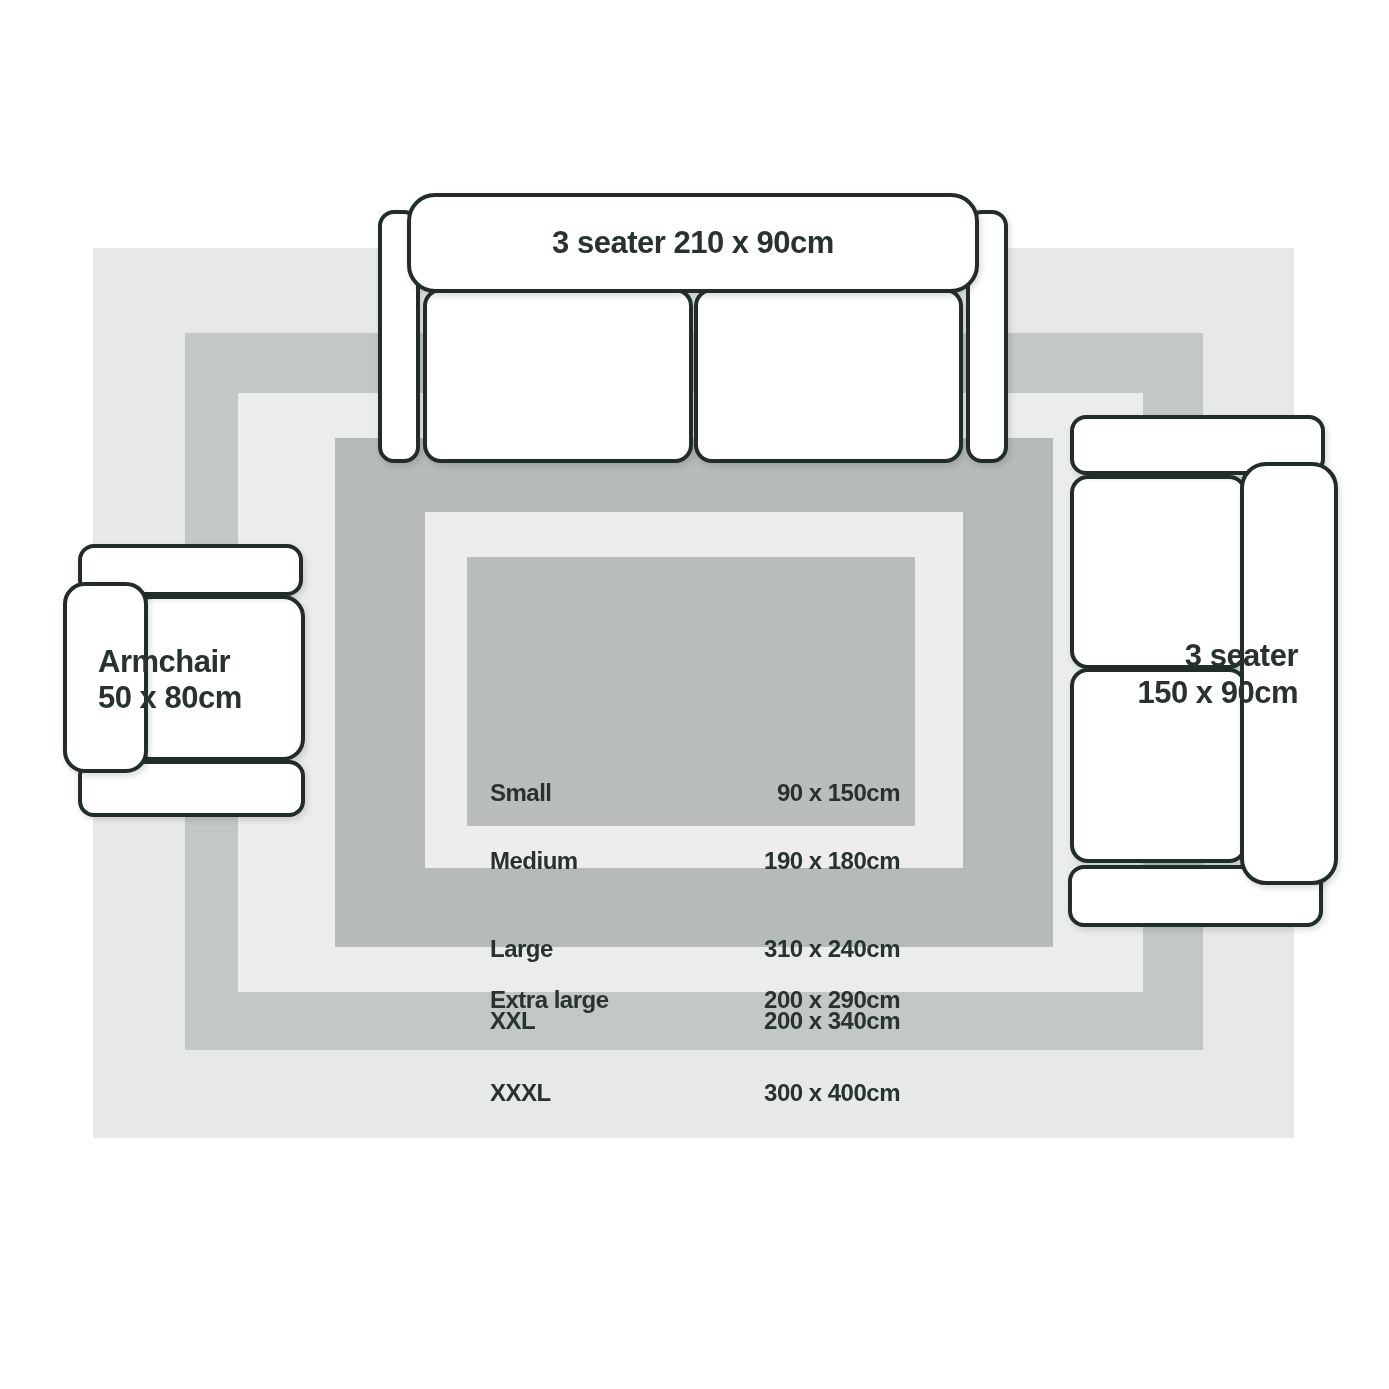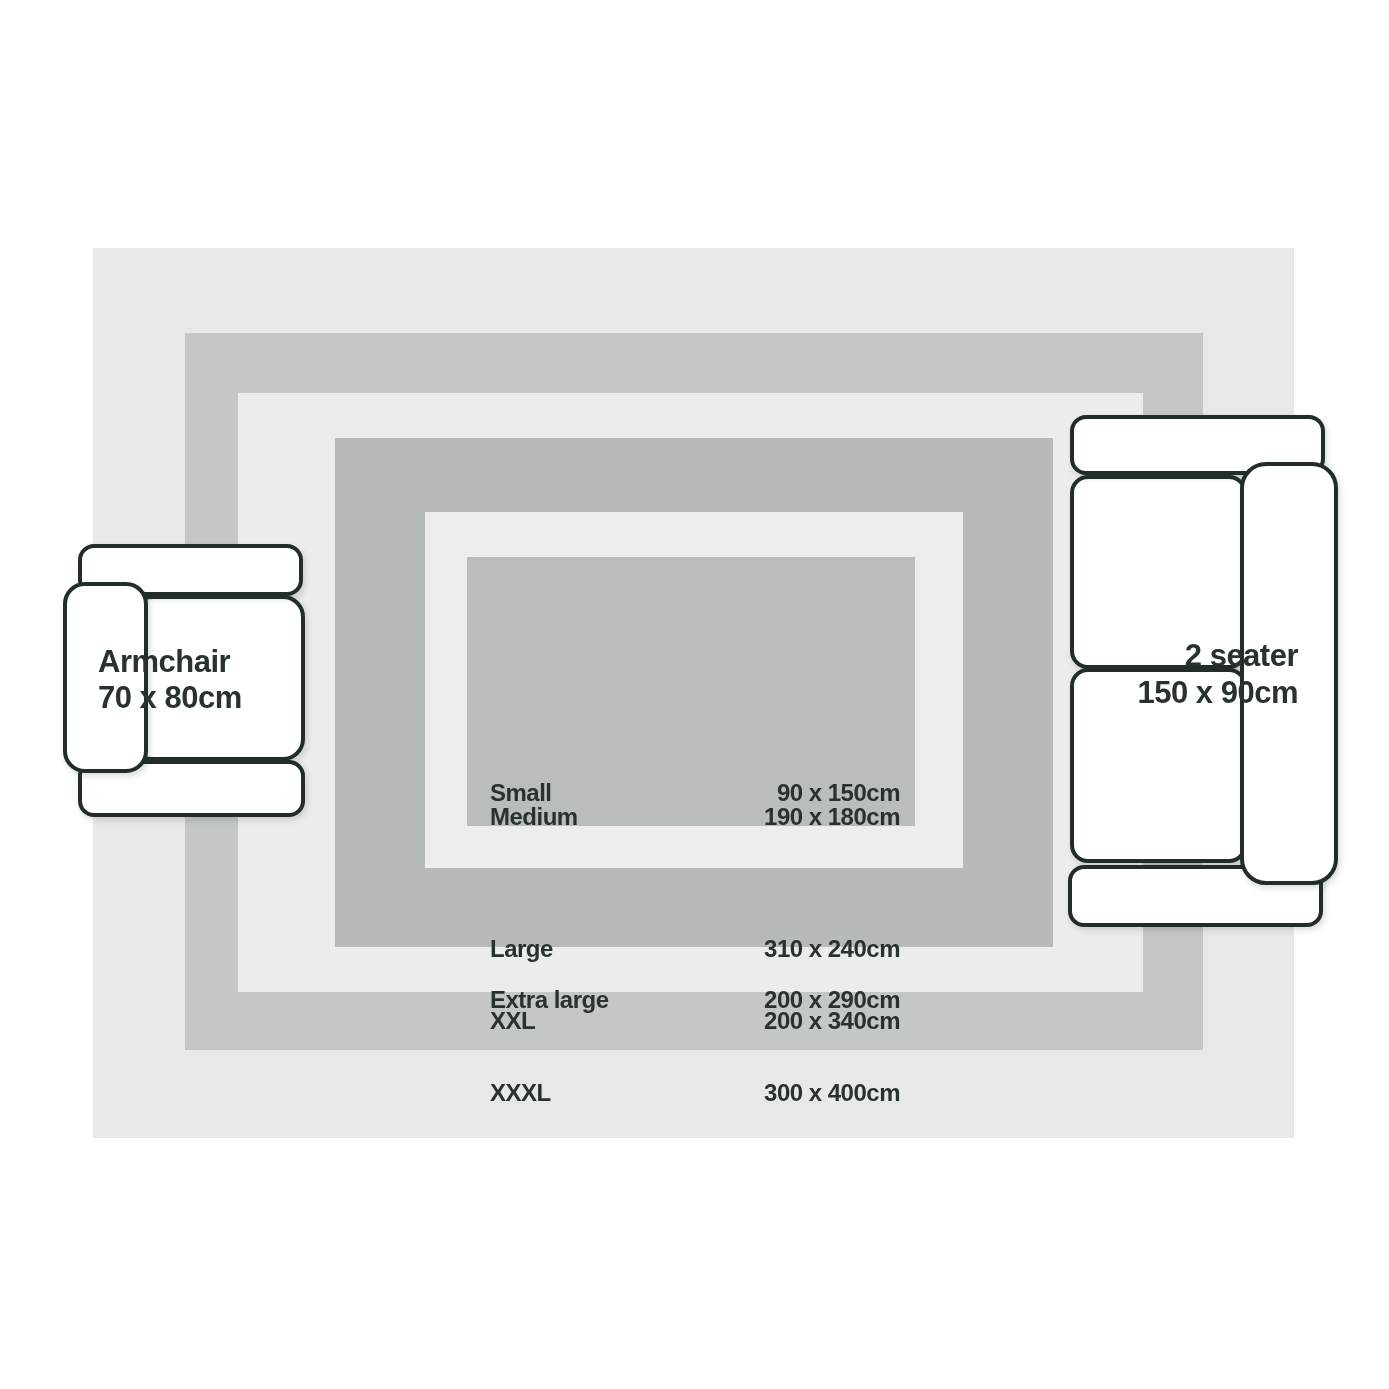--- a/index.html
+++ b/index.html
@@ -17,21 +17,21 @@
   .rug-medium     {left:425px;top:512px;width:538px; height:356px;}
   .rug-small      {left:467px;top:557px;width:448px; height:269px;}
 
   
   .size-row{
     position:absolute;left:490px;width:410px;height:36px;
     display:flex;justify-content:space-between;align-items:center;
     font-size:24px;letter-spacing:-0.5px;white-space:nowrap;
   }
   .size-row-small      {top:775px;}
-  .size-row-medium     {top:799px;gap:12px;}
+  .size-row-medium     {top:843px;gap:12px;}
   .size-row-large      {top:891px;margin-top:40px;}
   .size-row-extra-large{top:950px;margin-top:32px;}
   .size-row-xxl        {top:1003px;}
   .size-row-xxxl       {top:1075px;}
 
   
   .furn{position:absolute;}
   .part{
     position:absolute;background:#ffffff;
     border:4px solid #222d2b;box-sizing:border-box;
@@ -102,37 +102,47 @@
     <div class="size-row size-row-xxl">
       <span>XXL</span>
       <span>200 x 340cm</span>
     </div>
     <div class="size-row size-row-xxxl">
       <span>XXXL</span>
       <span>300 x 400cm</span>
     </div>
   </div>
 
+  <div id="sofa3" class="furn">
+    <div class="part s3-cush-l" style="background: rgb(255, 255, 255); border-color: rgb(34, 45, 43);"></div>
+    <div class="part s3-cush-r" style="background: rgb(255, 255, 255); border-color: rgb(34, 45, 43);"></div>
+    <div class="part s3-arm-l" style="background: rgb(255, 255, 255); border-color: rgb(34, 45, 43);"></div>
+    <div class="part s3-arm-r" style="background: rgb(255, 255, 255); border-color: rgb(34, 45, 43);"></div>
+    <div class="part s3-back" style="background: rgb(255, 255, 255); border-color: rgb(34, 45, 43);"></div>
+    <div class="furn-label s3-label">
+      <span>3 seater 210 x 90cm</span>
+    </div>
+  </div>
 
   <div id="armchair" class="furn">
     <div class="part ac-seat" style="background: rgb(255, 255, 255); border-color: rgb(34, 45, 43);"></div>
     <div class="part ac-arm-t" style="background: rgb(255, 255, 255); border-color: rgb(34, 45, 43);"></div>
     <div class="part ac-arm-b" style="background: rgb(255, 255, 255); border-color: rgb(34, 45, 43);"></div>
     <div class="part ac-back" style="background: rgb(255, 255, 255); border-color: rgb(34, 45, 43);"></div>
     <div class="furn-label ac-label">
       <span>Armchair</span>
-      <span>70 x 80cm</span>
+      <span>50 x 80cm</span>
     </div>
   </div>
 
   <div id="sofa2" class="furn">
     <div class="part s2-cush-1" style="background: rgb(255, 255, 255); border-color: rgb(34, 45, 43);"></div>
     <div class="part s2-cush-2" style="background: rgb(255, 255, 255); border-color: rgb(34, 45, 43);"></div>
     <div class="part s2-arm-t" style="background: rgb(255, 255, 255); border-color: rgb(34, 45, 43);"></div>
     <div class="part s2-arm-b" style="background: rgb(255, 255, 255); border-color: rgb(34, 45, 43);"></div>
     <div class="part s2-back" style="background: rgb(255, 255, 255); border-color: rgb(34, 45, 43);"></div>
     <div class="furn-label s2-label">
-      <span>2 seater</span>
+      <span>3 seater</span>
       <span>150 x 90cm</span>
     </div>
   </div>
 
 </div>
 
 </body></html>

